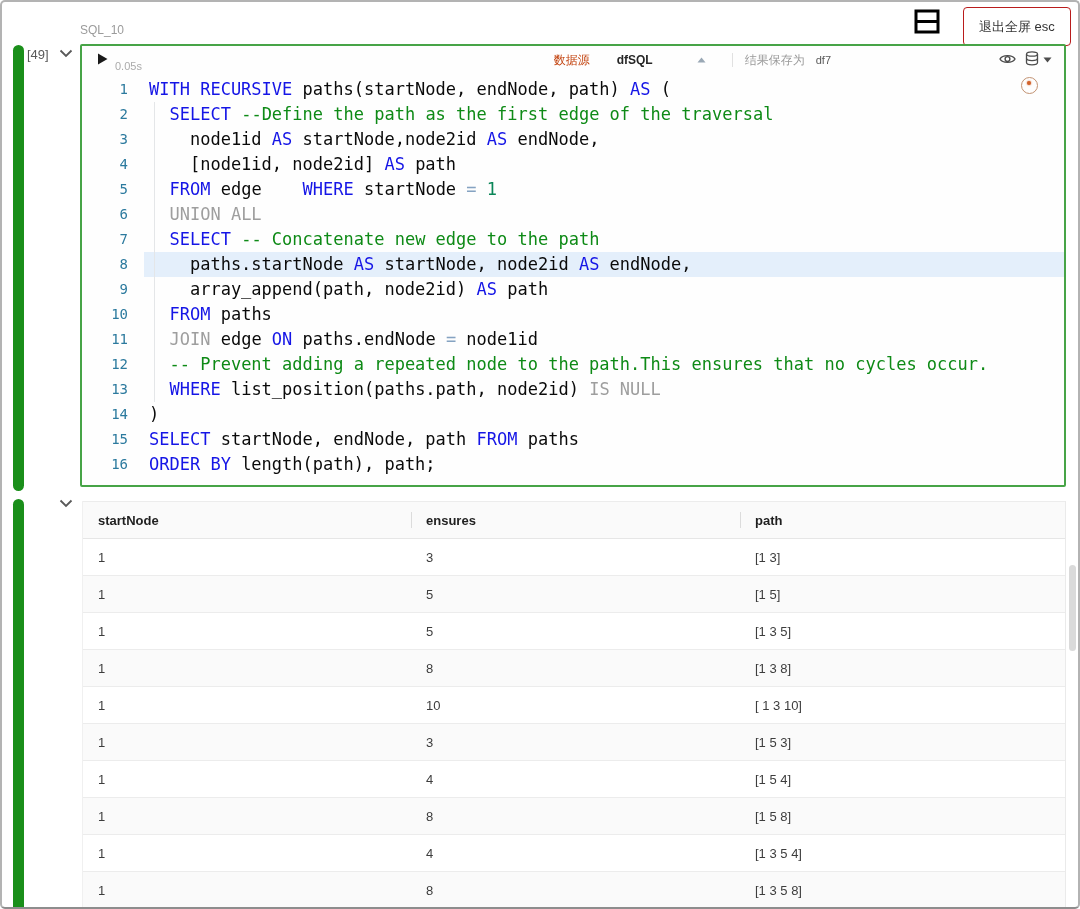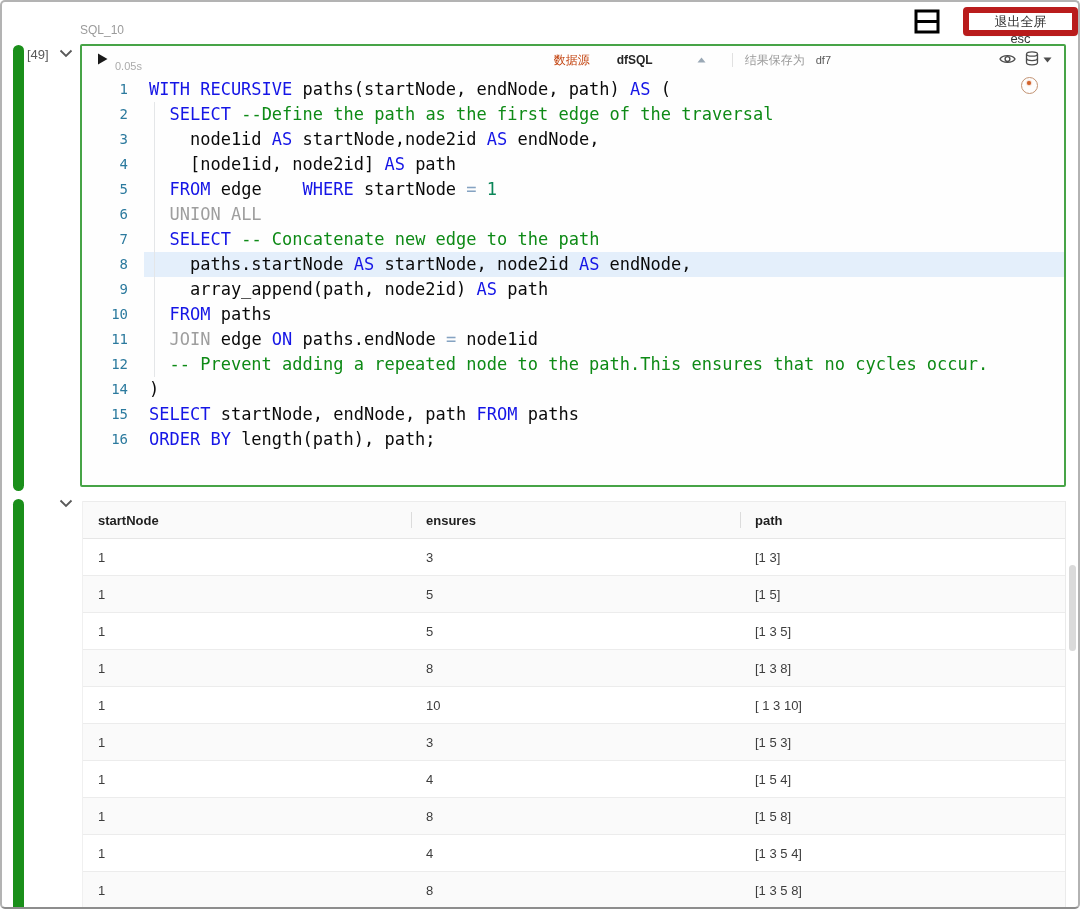--- a/index.html
+++ b/index.html
@@ -6,22 +6,22 @@
   *{box-sizing:border-box;}
   .frame{
     position:relative;width:1080px;height:909px;background:#fff;
     border:2px solid #b3b3b3;border-bottom-color:#8d8d8d;border-radius:5px;
     overflow:hidden;font-family:"Liberation Sans","DejaVu Sans",sans-serif;
   }
   
   .cell-title{position:absolute;left:78px;top:21px;font-size:12px;color:#9b9b9b;}
   .split-btn{position:absolute;left:911px;top:6px;width:28px;height:27px;background:none;border:none;padding:0;cursor:pointer;}
   .exit-btn{
-    position:absolute;left:961px;top:5px;height:29px;padding:0 15px;
-    background:#fff;border:6px solid #b91c1c;border-radius:4px;
+    position:absolute;left:961px;top:5px;height:39px;padding:0 15px;
+    background:#fff;border:1px solid #b91c1c;border-radius:4px;
     font-size:13px;color:#333;cursor:pointer;box-shadow:0 1px 1px rgba(0,0,0,.03);
     font-family:inherit;
   }
   
   .exec-label{position:absolute;left:25px;top:45px;font-size:13px;color:#595959;}
   .chev{position:absolute;width:14px;height:9px;cursor:pointer;}
   .chev svg{display:block;}
   .chev.in{left:57px;top:47px;}
   .chev.out{left:57px;top:497px;}
   .ind-bar{position:absolute;left:11px;width:11px;border-radius:6px;background:var(--green-bar);cursor:pointer;}
@@ -198,20 +198,24 @@
         </div>
         <div class="code-line">
           <div class="gutter">11</div>
           <div class="code-content guide"><span class="tok-pl">  </span><span class="tok-gr">JOIN</span><span class="tok-pl"> edge </span><span class="tok-kw">ON</span><span class="tok-pl"> paths.endNode </span><span class="tok-op">=</span><span class="tok-pl"> node1id</span></div>
         </div>
         <div class="code-line">
           <div class="gutter">12</div>
           <div class="code-content guide"><span class="tok-pl">  </span><span class="tok-cm">-- Prevent adding a repeated node to the path.This ensures that no cycles occur.</span></div>
         </div>
         <div class="code-line">
+          <div class="gutter">13</div>
+          <div class="code-content guide"><span class="tok-pl">  </span><span class="tok-kw">WHERE</span><span class="tok-pl"> list_position(paths.path, node2id) </span><span class="tok-gr">IS NULL</span></div>
+        </div>
+        <div class="code-line">
           <div class="gutter">14</div>
           <div class="code-content"><span class="tok-pl">)</span></div>
         </div>
         <div class="code-line">
           <div class="gutter">15</div>
           <div class="code-content"><span class="tok-kw">SELECT</span><span class="tok-pl"> startNode, endNode, path </span><span class="tok-kw">FROM</span><span class="tok-pl"> paths</span></div>
         </div>
         <div class="code-line">
           <div class="gutter">16</div>
           <div class="code-content"><span class="tok-kw">ORDER BY</span><span class="tok-pl"> length(path), path;</span></div>

